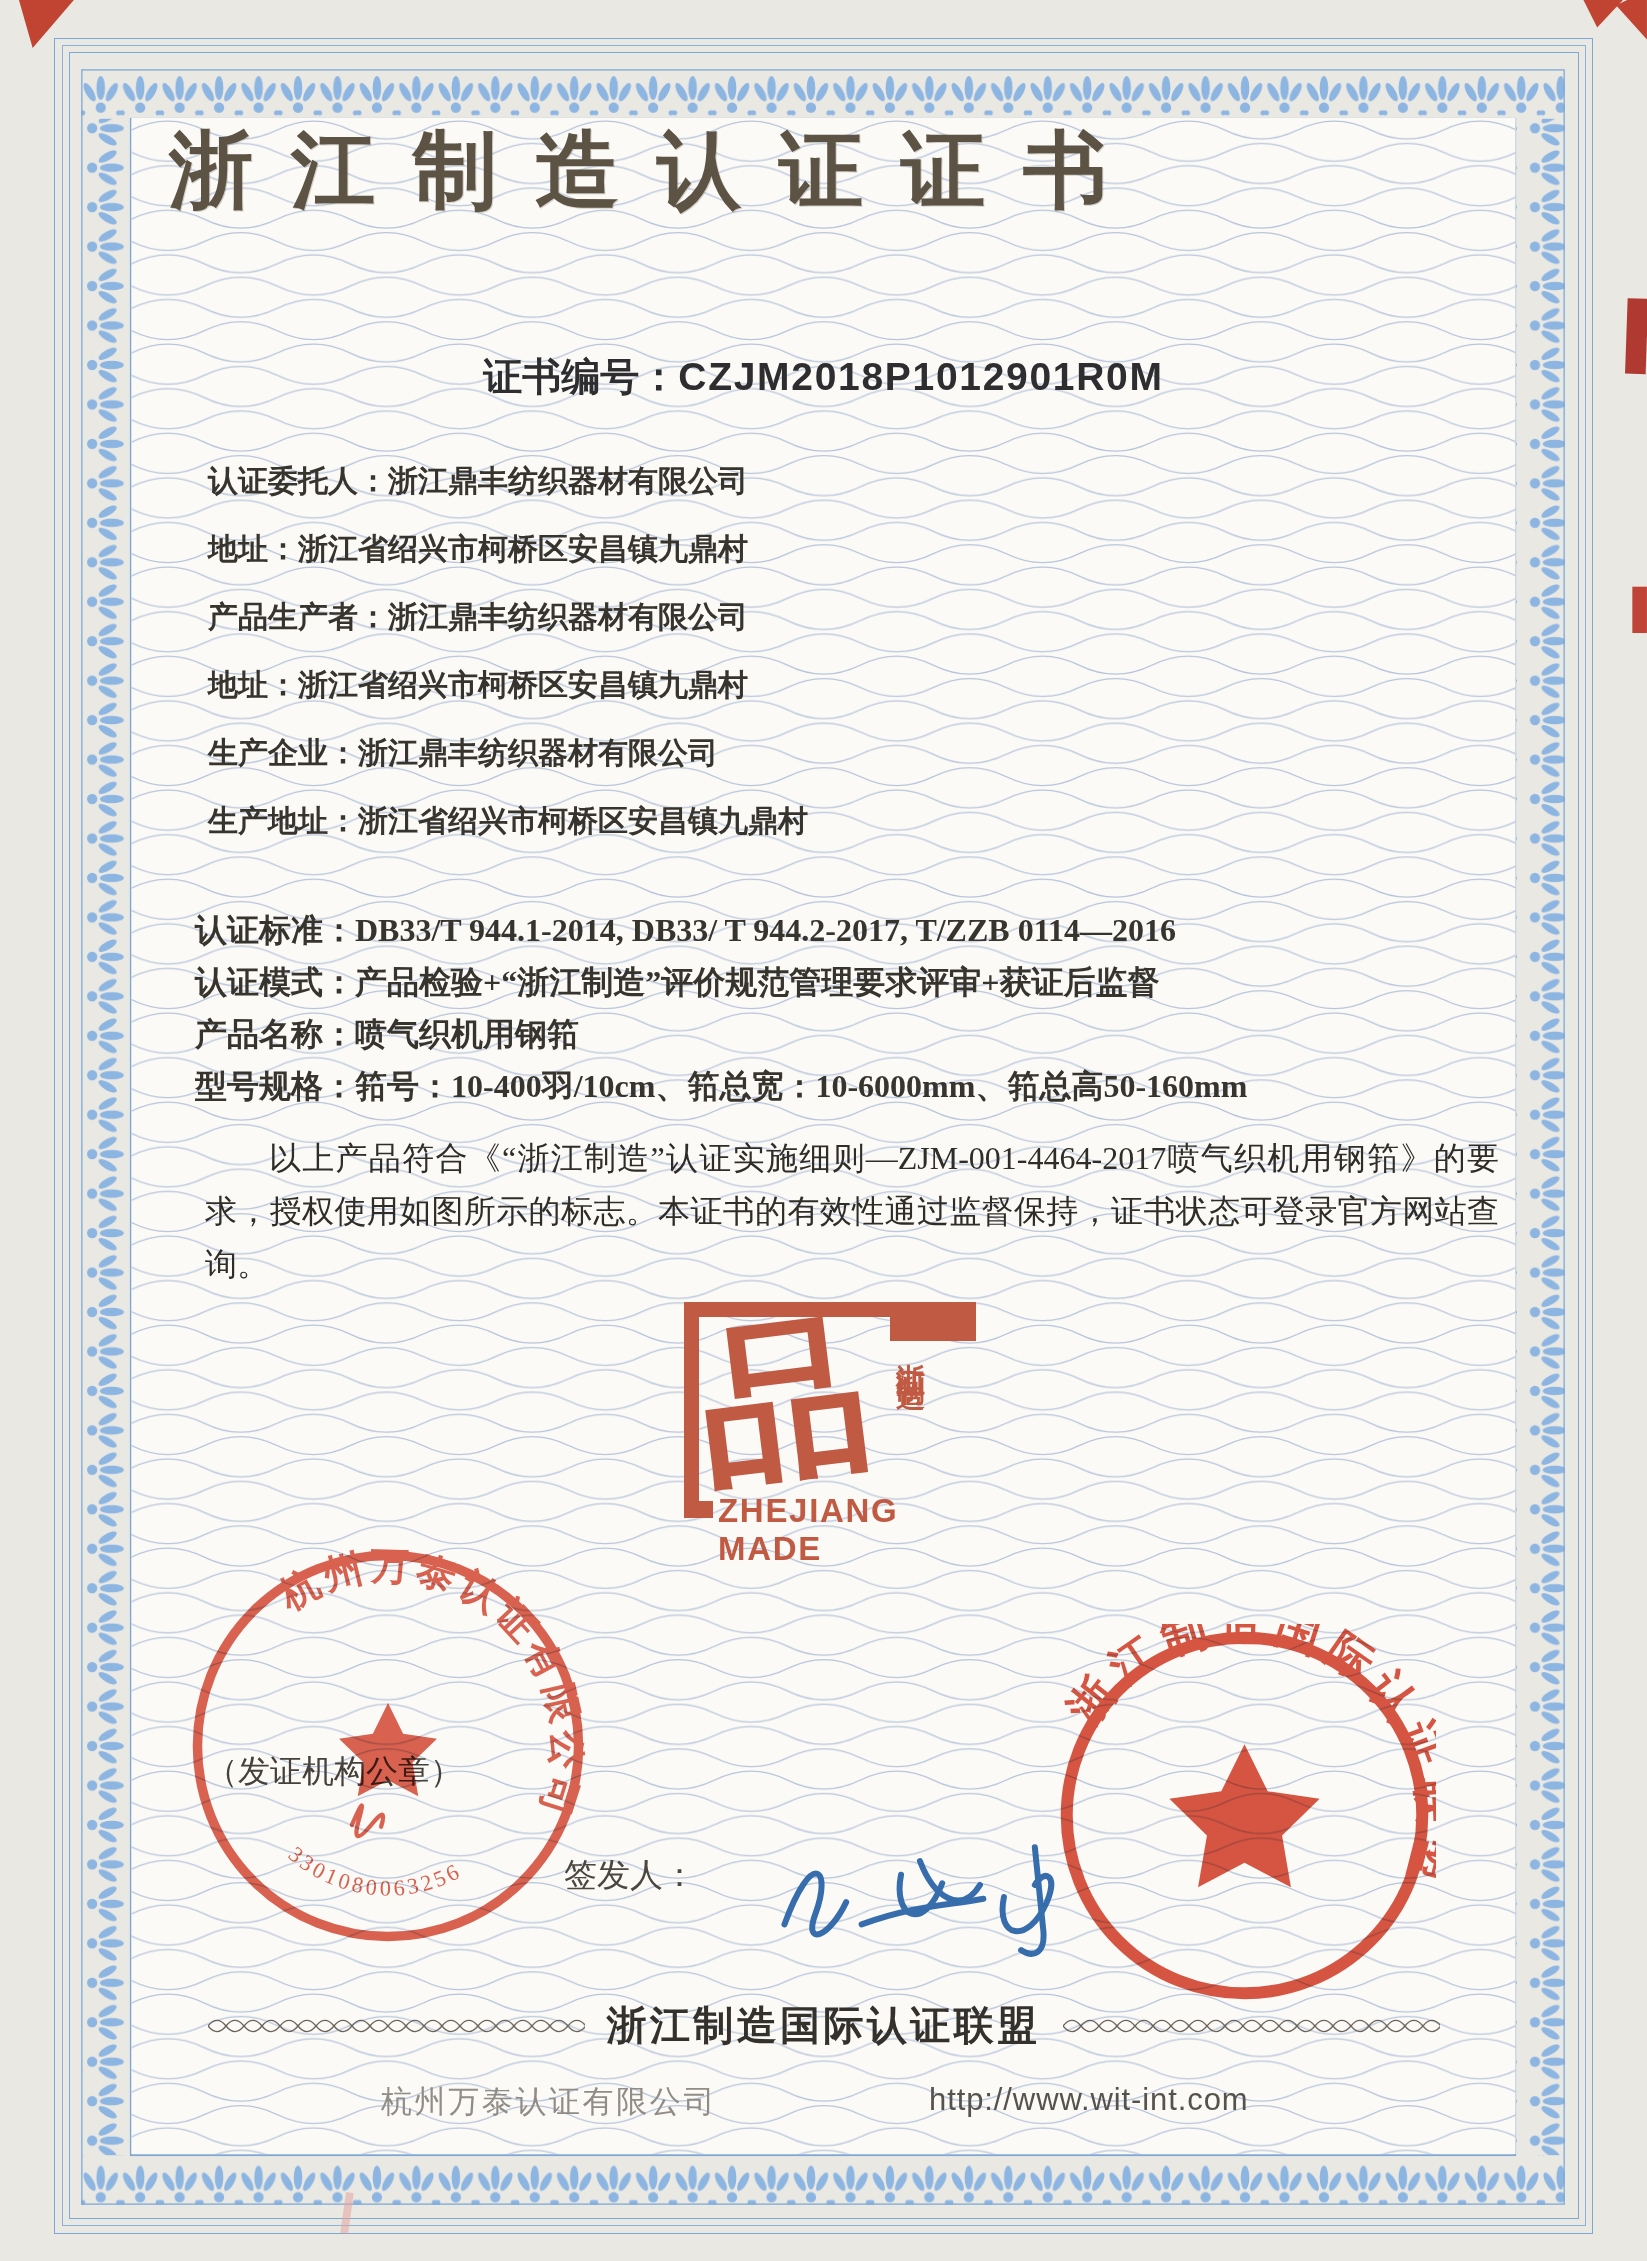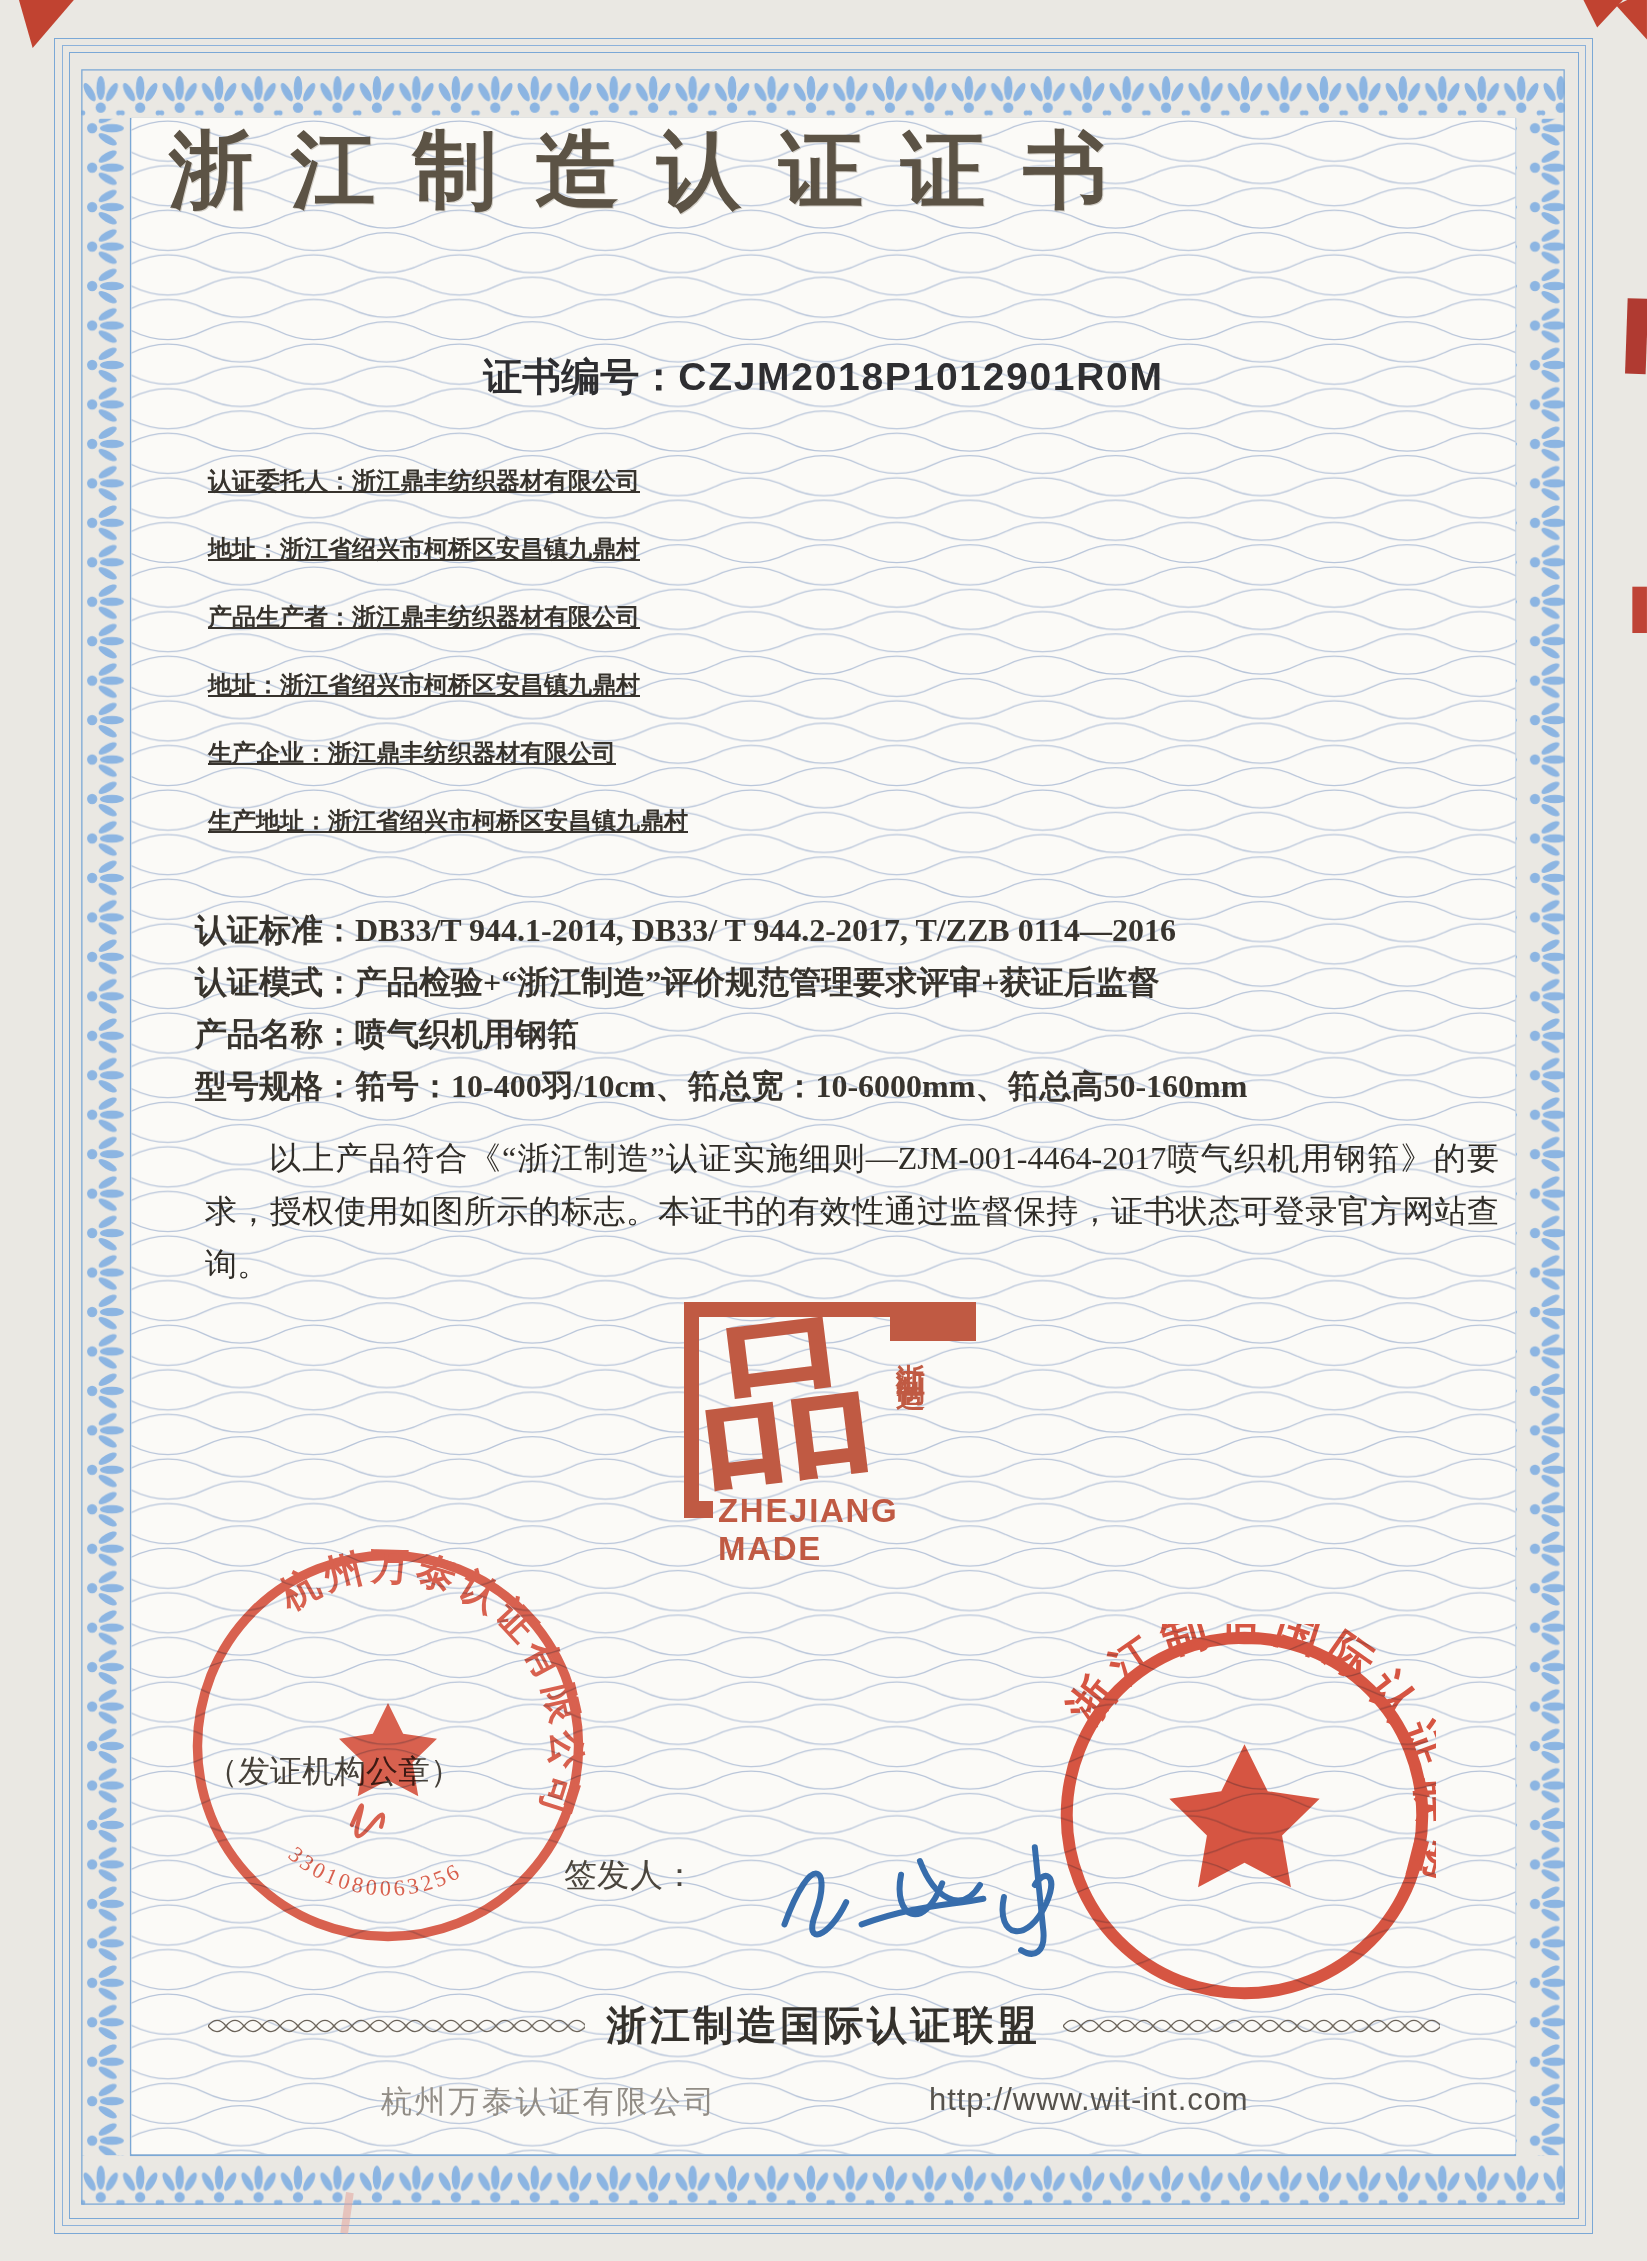--- a/index.html
+++ b/index.html
@@ -23,21 +23,21 @@
   .title {
     position:absolute; top:5.1px; left:0; width:1385px; text-align:left;
     font-size:84px; font-weight:bold; color:#5c5345;
     letter-spacing:38px; text-indent:38px; line-height:1.15;
     text-shadow:0.9px 0.9px 0 rgba(90,80,60,.25);
   }
   .certno { position:absolute; top:232px; left:0; width:1385px; text-align:center;
     font-size:39px; font-weight:bold; color:#2e2e31; }
   .certno .num { font-family:"Liberation Sans","DejaVu Sans",sans-serif; letter-spacing:1.7px; }
   .fields { position:absolute; left:77px; top:329px; width:1270px; }
-  .fields .row { height:68px; line-height:68px; font-size:24px; font-weight:bold; white-space:nowrap;text-decoration:underline; }
+  .fields .row { height:68px; line-height:68px; font-size:30px; font-weight:bold; white-space:nowrap; }
   .details { position:absolute; left:64px; top:776px; width:1287px;margin-top:10px; }
   .details .row { height:52px; line-height:52px; font-size:32px; font-weight:bold; white-space:nowrap; }
   .para {
     position:absolute; left:74px; top:1014px; width:1294px;
     font-size:32px; line-height:53px; color:#302d28;
     text-indent:2em; text-align:justify; font-weight:500;
   }
   
   .logo { position:absolute; left:553px; top:1184px; width:292px; height:237px; color:#c05a43; }
   .lg-top    { position:absolute; left:0; top:0; width:292px; height:15.4px; background:#c05a43; }

